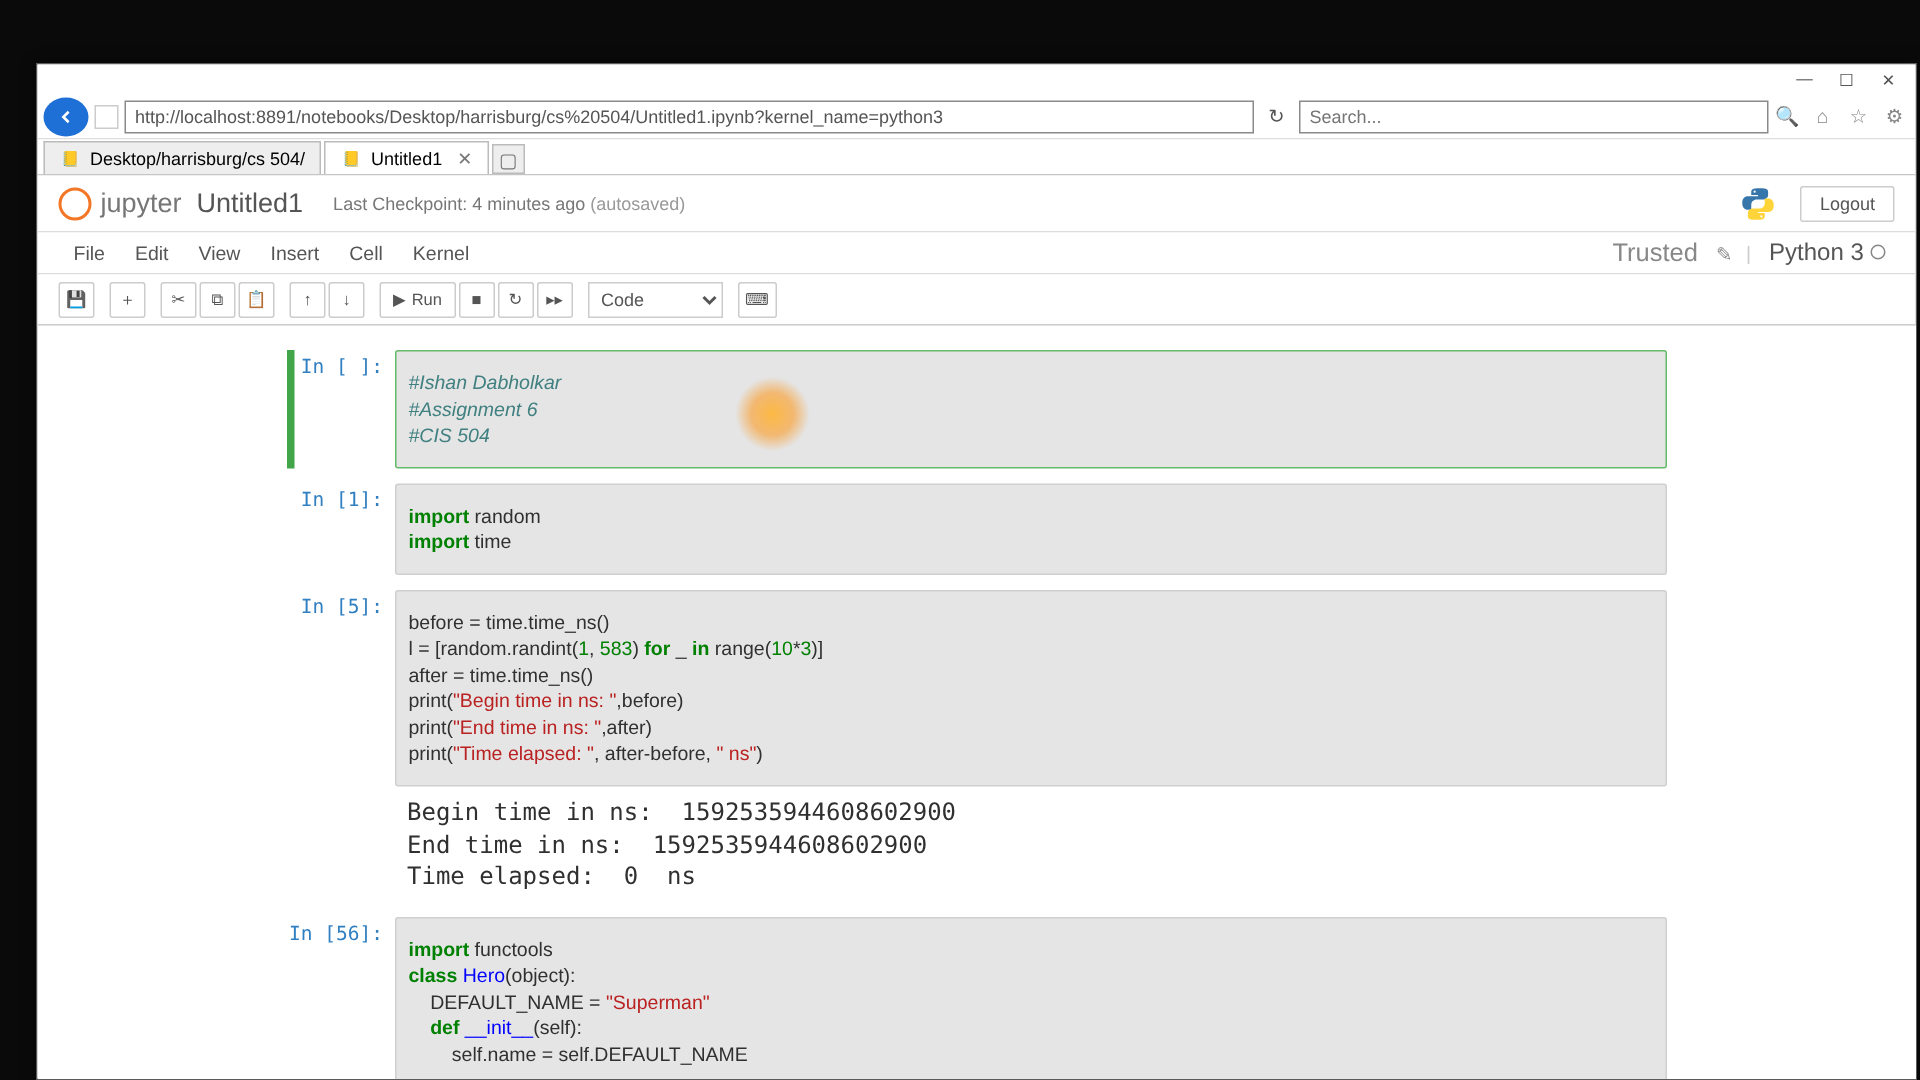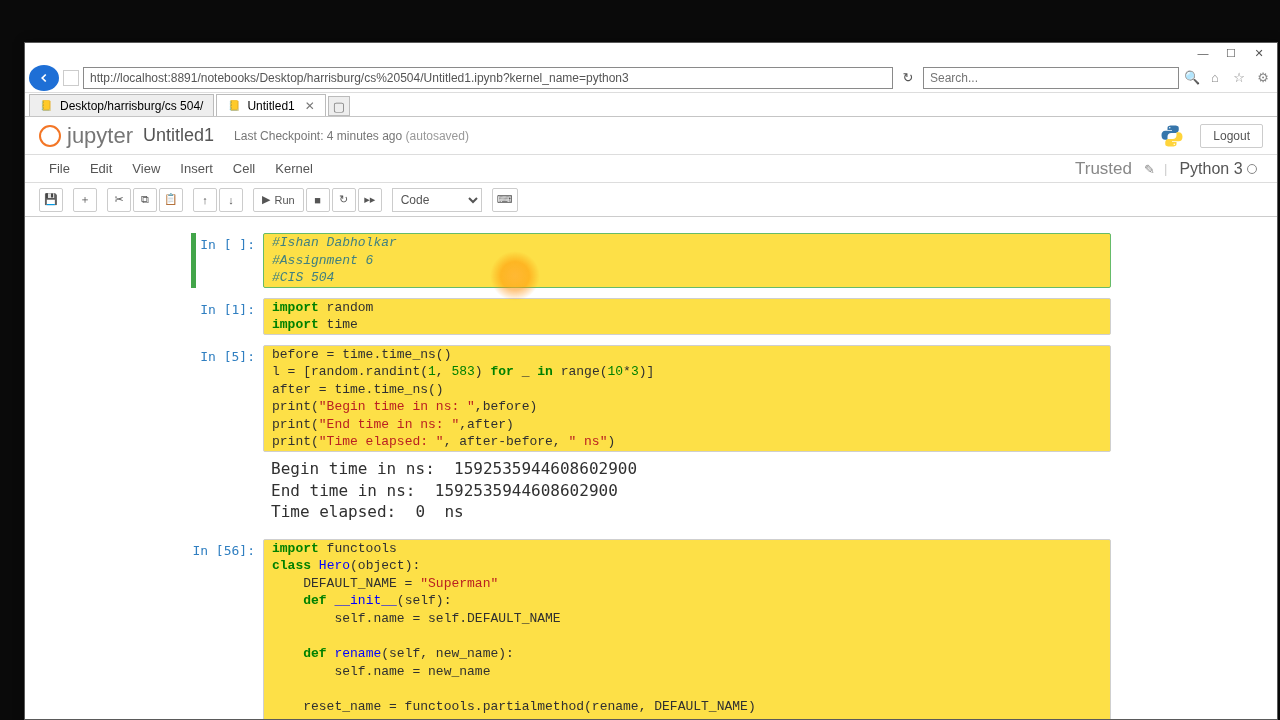--- a/index.html
+++ b/index.html
@@ -15,38 +15,38 @@
 
 .titlebar { height: 20px; background: #fff; display: flex; justify-content: flex-end; align-items: center; padding: 0 4px; }
 .titlebar .win-btn { width: 28px; height: 18px; display: flex; align-items: center; justify-content: center; color: #555; font-size: 11px; cursor: default; }
 
 
 .addr-row { height: 30px; display: flex; align-items: center; background: #fff; border-bottom: 1px solid #ddd; padding: 0 4px; gap: 4px; }
 .back-btn { width: 30px; height: 26px; background: #1e6fd6; border-radius: 50%; display: flex; align-items: center; justify-content: center; color: #fff; font-size: 14px; }
 .back-btn svg { fill: #fff; }
 .addr-input { flex: 1; height: 22px; border: 1px solid #8a8a8a; padding: 0 6px; font-size: 12px; color: #555; background: #fff; }
 .refresh-btn { width: 22px; height: 22px; display: flex; align-items: center; justify-content: center; color: #555; }
-.search-input { width: 256px; height: 22px; border: 1px solid #8a8a8a; padding: 0 6px; font-size: 12px; color: #1d4ed8; }
+.search-input { width: 313px; height: 22px; border: 1px solid #8a8a8a; padding: 0 6px; font-size: 12px; color: #1d4ed8; }
 .ie-icon { width: 20px; height: 20px; display: flex; align-items: center; justify-content: center; color: #888; }
 
 
 .tabs-row { height: 24px; display: flex; align-items: flex-end; background: #fff; border-bottom: 1px solid #c5c5c5; padding-left: 4px; }
 .tab { height: 22px; padding: 0 10px; display: flex; align-items: center; gap: 6px; font-size: 12px; border: 1px solid #bbb; border-bottom: none; background: #eee; margin-right: 2px; cursor: default; }
 .tab.active { background: #fff; }
 .tab .tab-icon { width: 14px; height: 14px; display: inline-flex; align-items: center; justify-content: center; font-size: 10px; }
 .tab .tab-close { color: #777; font-size: 12px; margin-left: 4px; }
 .newtab { width: 22px; height: 20px; border: 1px solid #bbb; background: #eee; display: flex; align-items: center; justify-content: center; color: #777; }
 
 
 .jup-area { position: absolute; left: 0; right: 0; top: 74px; bottom: 0; background: #f5f5f5; overflow: hidden; }
 
 .jup-header { height: 38px; background: #fff; border-bottom: 1px solid #ddd; display: flex; align-items: center; padding: 0 14px; }
 .jup-logo { display: flex; align-items: center; gap: 6px; }
 .jup-logo-icon { width: 22px; height: 22px; border: 2px solid #f37626; border-radius: 50%; position: relative; }
-.jup-logo-text { font-size: 22px; color: #767676; font-weight: normal; }
+.jup-logo-text { font-size: 18px; color: #767676; font-weight: normal; }
 .nb-name { font-size: 18px; color: #555; margin-left: 10px; }
 .checkpoint { font-size: 12px; color: #777; margin-left: 20px; }
 .autosaved { color: #999; }
 .jup-header-right { margin-left: auto; display: flex; align-items: center; gap: 16px; }
 .python-icon { width: 24px; height: 24px; }
 .logout-btn { padding: 4px 12px; border: 1px solid #ccc; background: #fff; font-size: 12px; color: #555; border-radius: 2px; }
 
 .jup-menubar { height: 28px; background: #fff; border-bottom: 1px solid #ddd; display: flex; align-items: center; padding: 0 14px; }
 .menu-item { padding: 4px 10px; font-size: 13px; color: #555; cursor: default; }
 .menu-right { margin-left: auto; display: flex; align-items: center; gap: 6px; }
@@ -61,21 +61,21 @@
 .tb-sep { width: 6px; }
 .celltype-select { height: 24px; border: 1px solid #ccc; width: 90px; font-size: 12px; padding: 0 4px; color: #555; background: #fff; }
 
 
 .nb-body { padding: 16px 14px; overflow-y: auto; height: calc(100% - 100px); background: #fff; }
 .nb-container { max-width: 920px; margin: 0 auto; }
 
 .cell { display: flex; margin-bottom: 10px; }
 .prompt { width: 72px; text-align: right; padding: 4px 8px 0 0; font-family: monospace; font-size: 13px; color: #307fc1; flex-shrink: 0; }
 .cell-body { flex: 1; }
-.input-area { border: 1px solid #cfcfcf; background: #fde047; padding: 0 8px; font-family: Liberation Mono, monospace; font-size: 13px; line-height: 1.35; white-space: pre; color: #303030; border-radius: 2px; }
+.input-area { border: 1px solid #cfcfcf; background: #e5e5e5; padding: 12px 8px; font-family: Liberation Sans, sans-serif; font-size: 13px; line-height: 1.35; white-space: pre; color: #303030; border-radius: 2px; }
 .cell.selected .input-area { border: 1px solid #66bb6a; }
 .cell.selected { position: relative; }
 .cell.selected::before { content: ""; position: absolute; left: 0; top: 0; bottom: 0; width: 5px; background: #42a549; }
 .output-area { padding: 6px 8px; font-family: monospace; font-size: 16px; line-height: 1.35; white-space: pre; color: #303030; }
 
 
 .c-comment { color: #408080; font-style: italic; }
 .c-keyword { color: #008000; font-weight: bold; }
 .c-string { color: #ba2121; }
 .c-number { color: #008000; }

